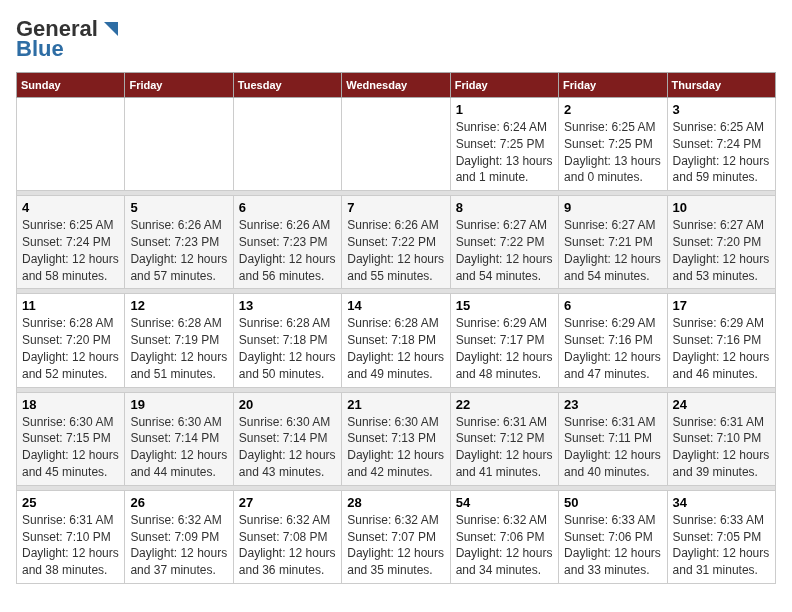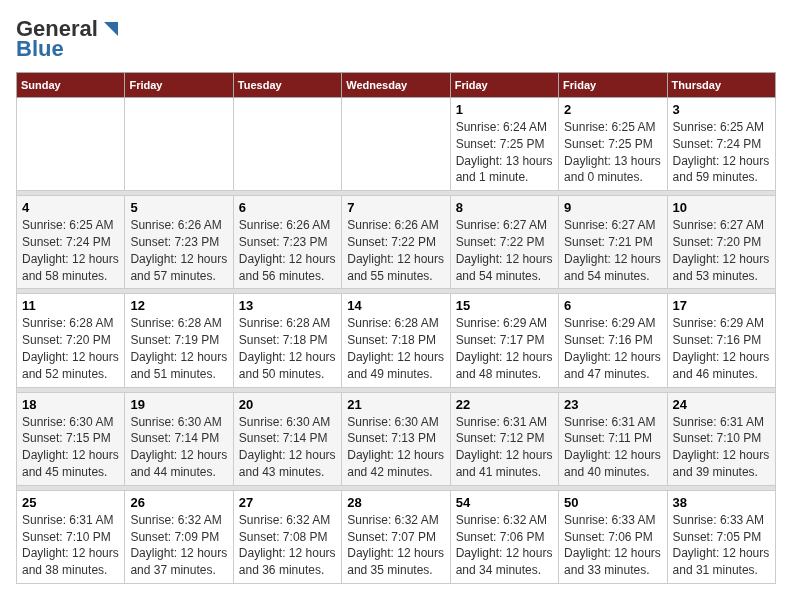--- a/index.html
+++ b/index.html
@@ -338,21 +338,21 @@
 and 34 minutes.</div>
         </td>
         <td>
           <span class="day-num">50</span>
           <div class="day-info" style="white-space: pre-line;">Sunrise: 6:33 AM
 Sunset: 7:06 PM
 Daylight: 12 hours
 and 33 minutes.</div>
         </td>
         <td>
-          <span class="day-num">38</span>
+          <span class="day-num">34</span>
           <div class="day-info" style="white-space: pre-line;">Sunrise: 6:33 AM
 Sunset: 7:05 PM
 Daylight: 12 hours
 and 31 minutes.</div>
         </td>
       </tr>
     </tbody>
 </table>
 
 </body></html>

